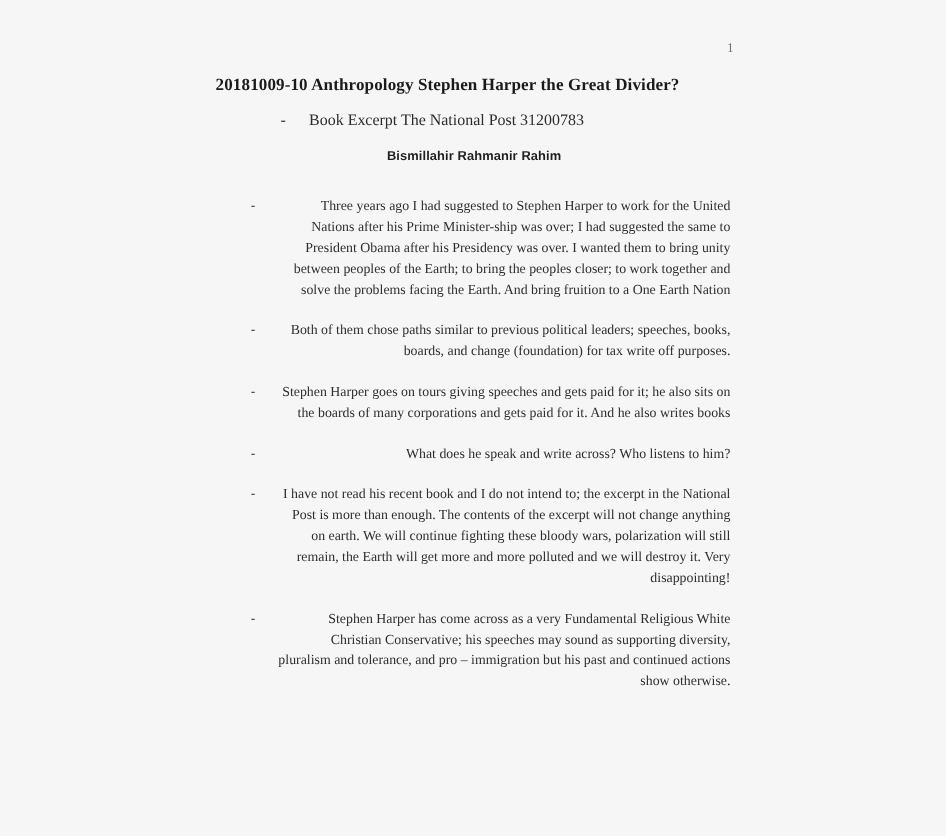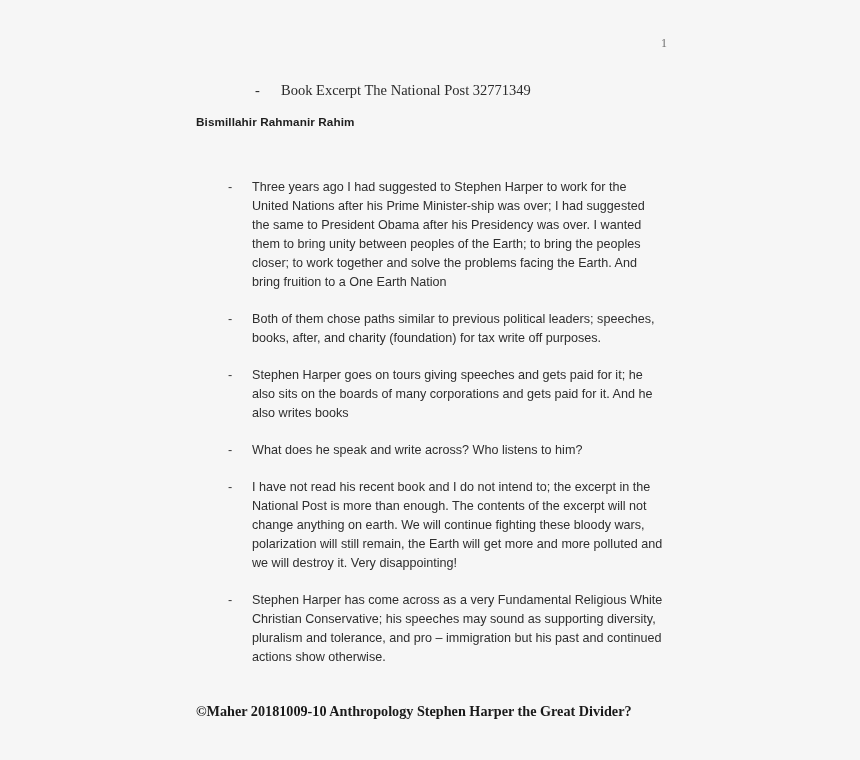--- a/index.html
+++ b/index.html
@@ -66,20 +66,21 @@
   }
 
   .invocation {
     margin-top: 14px;
     font-family: "Liberation Sans", sans-serif;
     font-weight: bold;
     font-size: 11.7px;
     line-height: 15.5px;
     color: #1f1f1f;
     letter-spacing: 0.1px;
+    text-align: center;
   }
   .invocation div { white-space: nowrap; }
 
   
   .body-list {
     margin: 0;
     padding: 0;
     list-style: none;
     position: absolute;
     left: 228px;
@@ -95,25 +96,26 @@
   .body-item .dash {
     flex: 0 0 24px;
     width: 24px;
     font-family: "Liberation Sans", sans-serif;
     font-size: 12.6px;
     line-height: 19px;
     color: #3a3a3a;
   }
   .body-item .para {
     flex: 1 1 auto;
-    font-family: Liberation Sans, sans-serif;
+    font-family: Liberation Serif, serif;
     font-size: 12.6px;
     line-height: 19px;
     color: #2e2e2e;
     max-width: 412px;
+    text-align: right;
   }
 
   
   .footer {
     position: absolute;
     left: 196px;
     top: 702px;
     font-family: "Liberation Serif", serif;
     font-weight: bold;
     font-size: 14.2px;
@@ -124,42 +126,43 @@
 </style>
 </head>
 <body>
 
 <div class="page">
 
   <div class="page-number">1</div>
 
   <div class="content">
 
+    <h1 class="doc-title">20181009-10 Anthropology Stephen Harper the Great Divider?</h1>
 
     <div class="subtitle-row">
       <span class="dash">-</span>
-      <span>Book Excerpt The National Post 32771349</span>
+      <span>Book Excerpt The National Post 31200783</span>
     </div>
 
     <div class="invocation">
       <div>Bismillahir Rahmanir Rahim</div>
     </div>
 
   </div>
 
   <ul class="body-list">
 
     <li class="body-item">
       <span class="dash">-</span>
       <span class="para">Three years ago I had suggested to Stephen Harper to work for the United Nations after his Prime Minister-ship was over; I had suggested the same to President Obama after his Presidency was over. I wanted them to bring unity between peoples of the Earth; to bring the peoples closer; to work together and solve the problems facing the Earth. And bring fruition to a One Earth Nation</span>
     </li>
 
     <li class="body-item">
       <span class="dash">-</span>
-      <span class="para">Both of them chose paths similar to previous political leaders; speeches, books, after, and charity (foundation) for tax write off purposes.</span>
+      <span class="para">Both of them chose paths similar to previous political leaders; speeches, books, boards, and change (foundation) for tax write off purposes.</span>
     </li>
 
     <li class="body-item">
       <span class="dash">-</span>
       <span class="para">Stephen Harper goes on tours giving speeches and gets paid for it; he also sits on the boards of many corporations and gets paid for it. And he also writes books</span>
     </li>
 
     <li class="body-item">
       <span class="dash">-</span>
       <span class="para">What does he speak and write across? Who listens to him?</span>
@@ -170,15 +173,14 @@
       <span class="para">I have not read his recent book and I do not intend to; the excerpt in the National Post is more than enough. The contents of the excerpt will not change anything on earth. We will continue fighting these bloody wars, polarization will still remain, the Earth will get more and more polluted and we will destroy it. Very disappointing!</span>
     </li>
 
     <li class="body-item">
       <span class="dash">-</span>
       <span class="para">Stephen Harper has come across as a very Fundamental Religious White Christian Conservative; his speeches may sound as supporting diversity, pluralism and tolerance, and pro – immigration but his past and continued actions show otherwise.</span>
     </li>
 
   </ul>
 
-  <div class="footer">©Maher 20181009-10 Anthropology Stephen Harper the Great Divider?</div>
 
 </div>
 
 </body></html>

